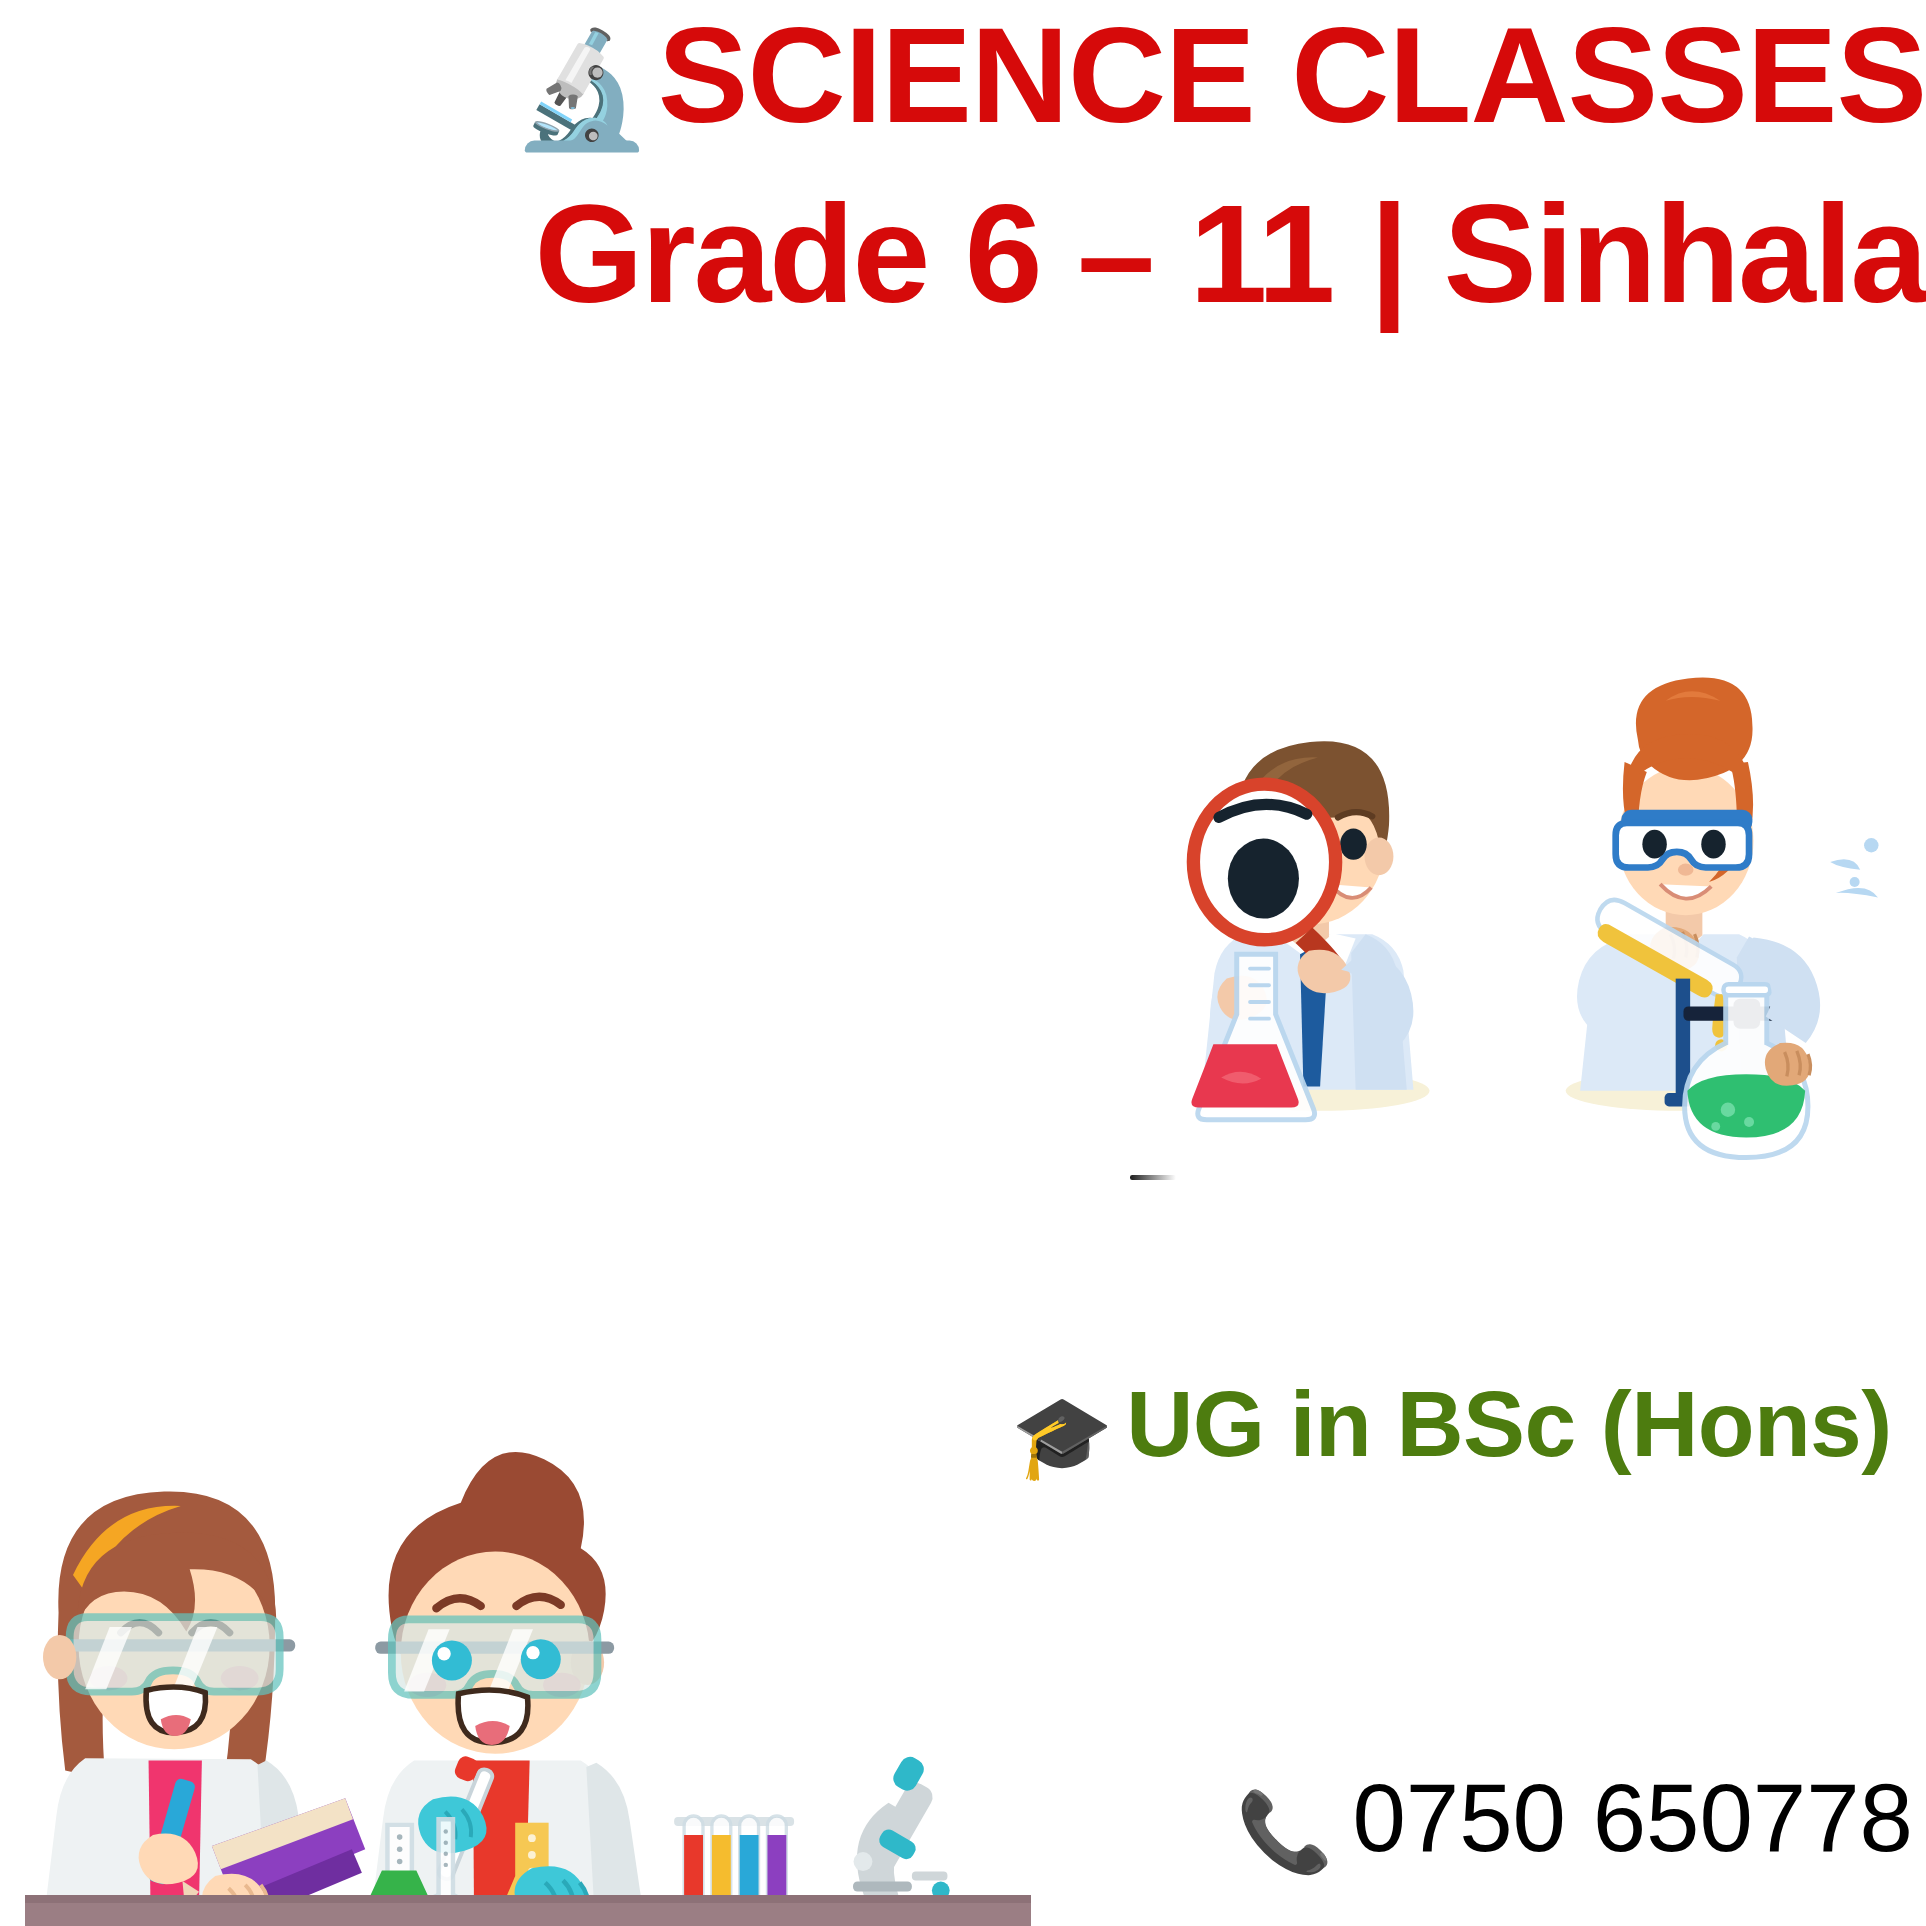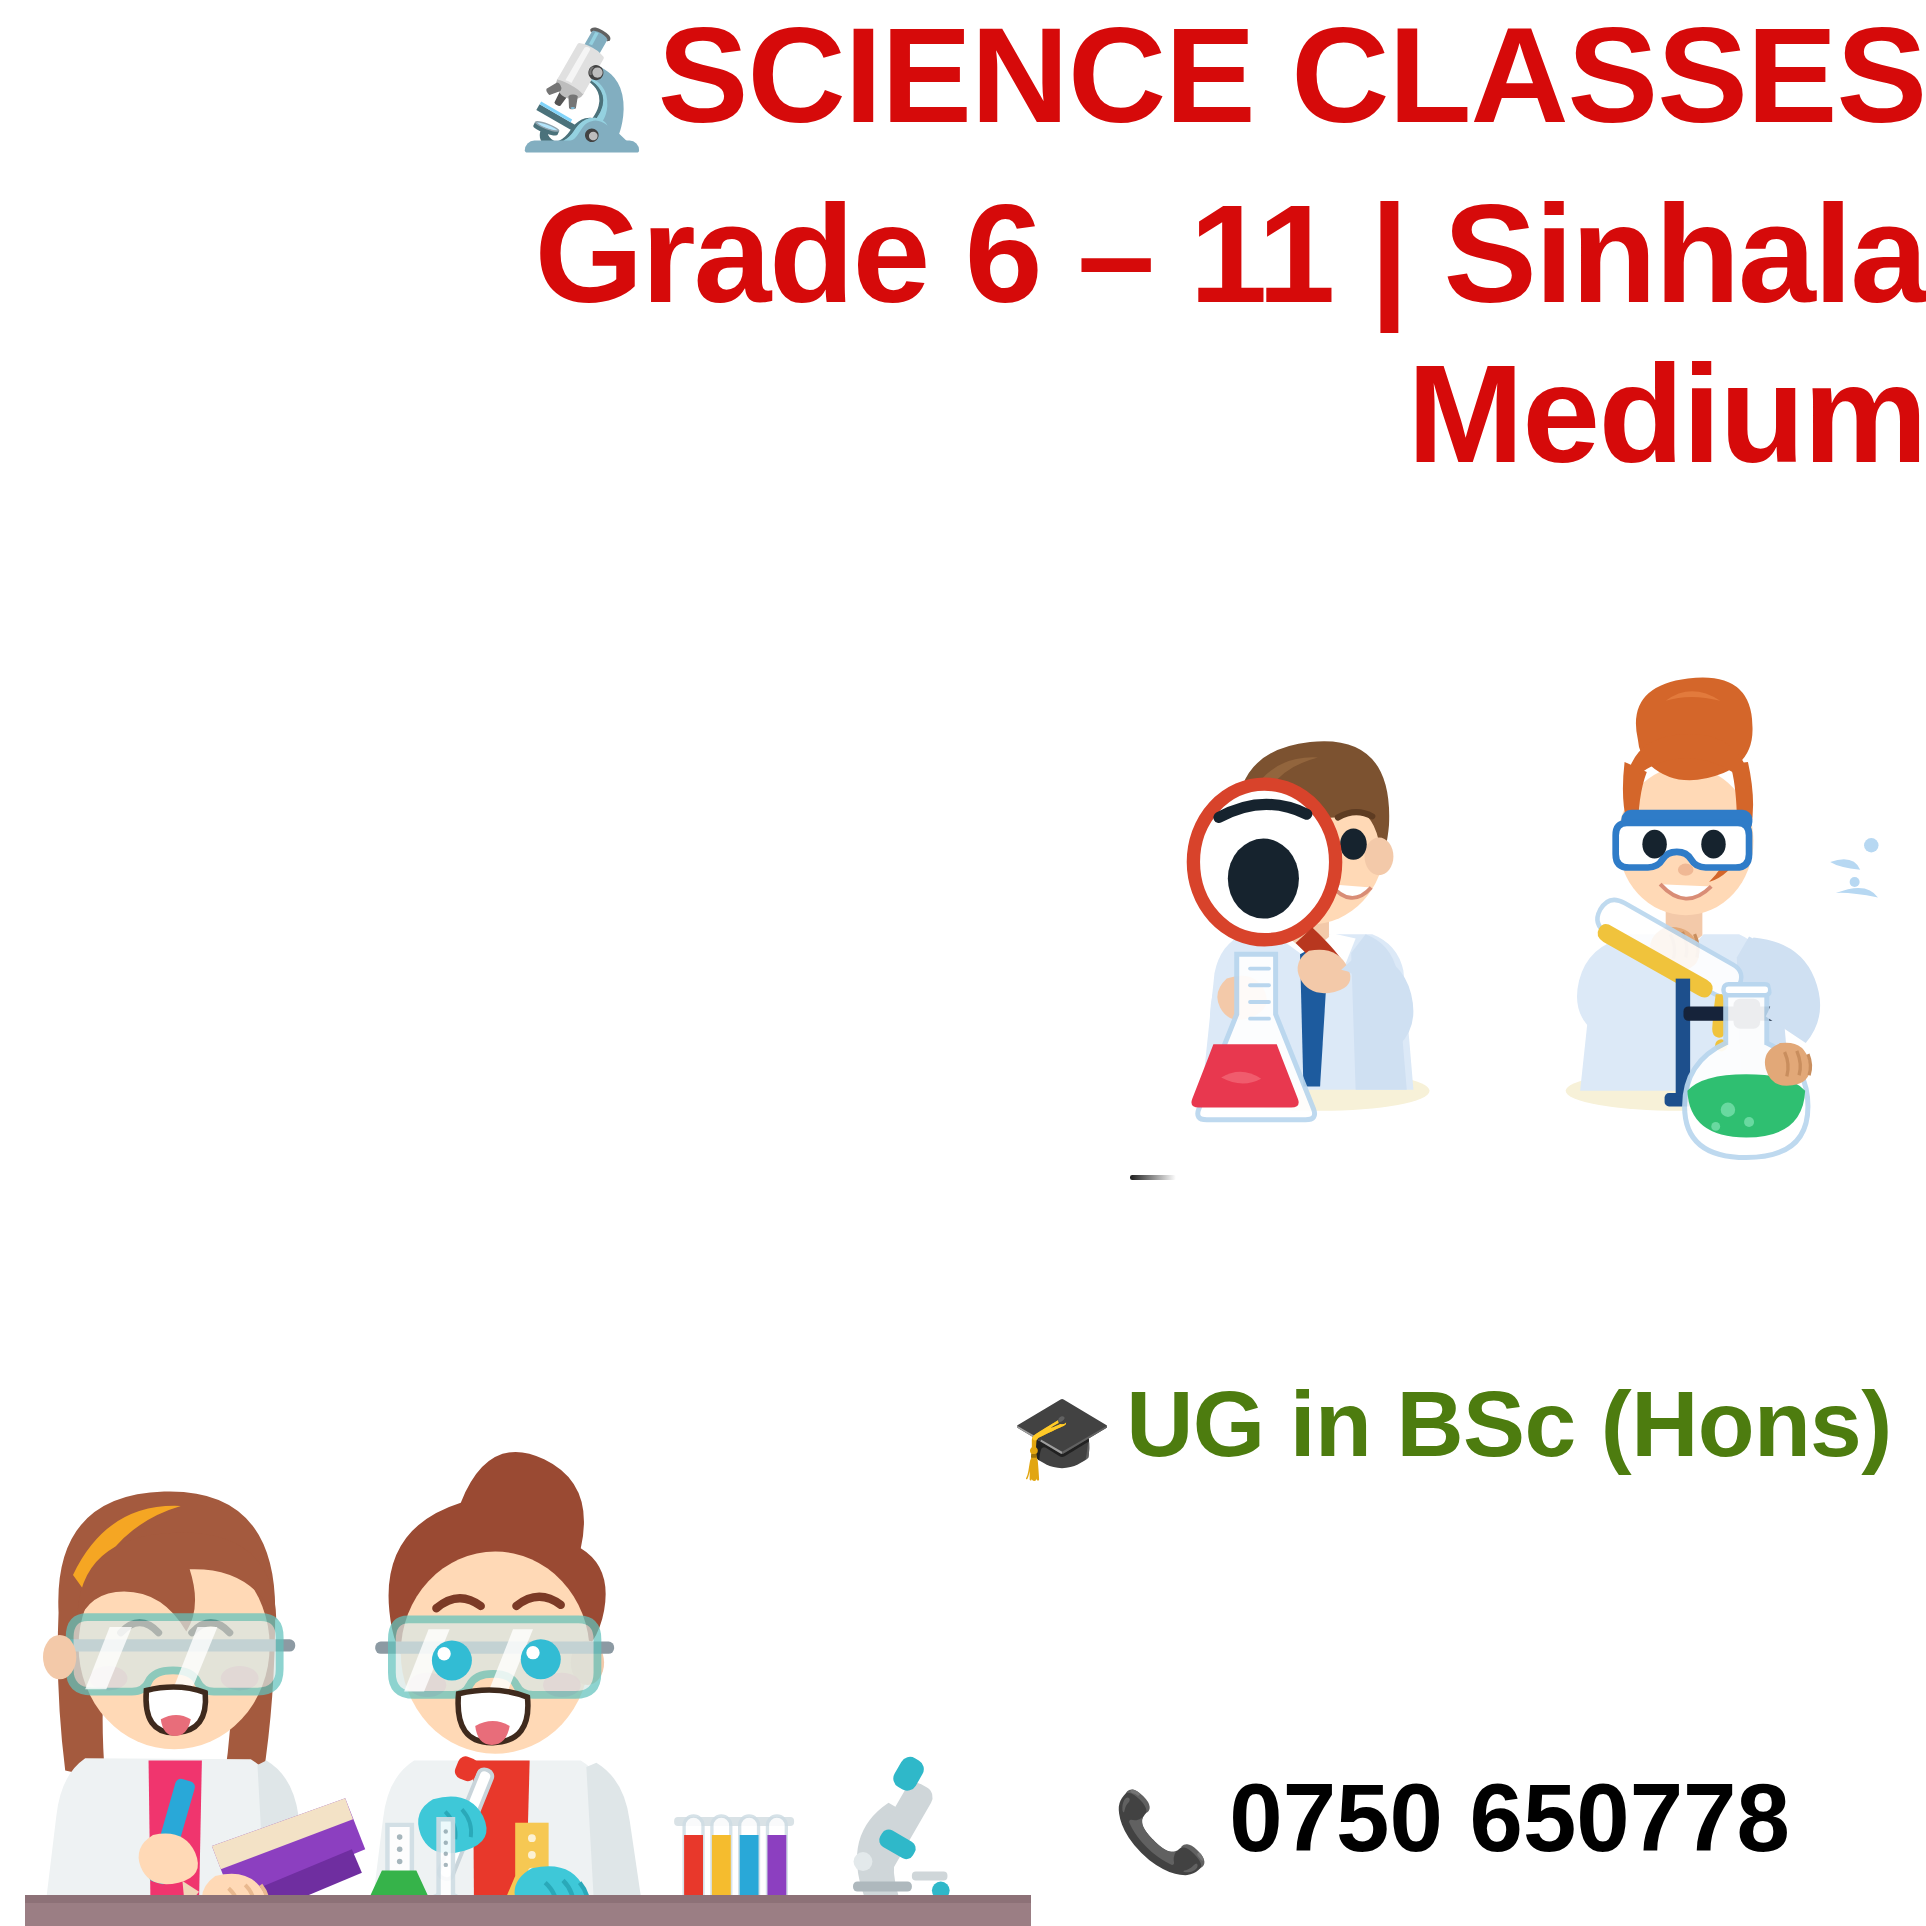--- a/index.html
+++ b/index.html
@@ -114,25 +114,26 @@
   }
   .phone-block {
     position: absolute;
     left: 990px;
     top: 1760px;
     width: 923px;
     text-align: center;
   }
   .phone-line {
     color: #000000;
-    font-weight: bold;
+    font-weight: normal;
     font-size: 96px;
     line-height: 1.2;
     letter-spacing: 0px;
     white-space: nowrap;
+    text-align: right;
   }
   .phone-emoji {
     font-size: 78px;
     line-height: 1;
     vertical-align: -7.8px;
     margin-right: 19px;
   }
 
   
   .illu-scientists {
@@ -167,21 +168,20 @@
 </head>
 <body>
 
 <div id="poster">
 
   <div class="header-block">
     <div class="title-line-1">
       <span class="microscope-emoji">🔬</span><span>SCIENCE CLASSES</span>
     </div>
     <div class="title-line-2">Grade 6 – 11 | Sinhala</div>
-    <div class="title-line-3">Medium</div>
   </div>
 
 
   <div class="illu-scientists">
     <svg viewBox="0 0 1420 1060" xmlns="http://www.w3.org/2000/svg">
 
       <ellipse cx="390" cy="842" rx="195" ry="36" fill="#f7f1d8"></ellipse>
       <ellipse cx="1035" cy="842" rx="205" ry="36" fill="#f7f1d8"></ellipse>
 
       <g>

